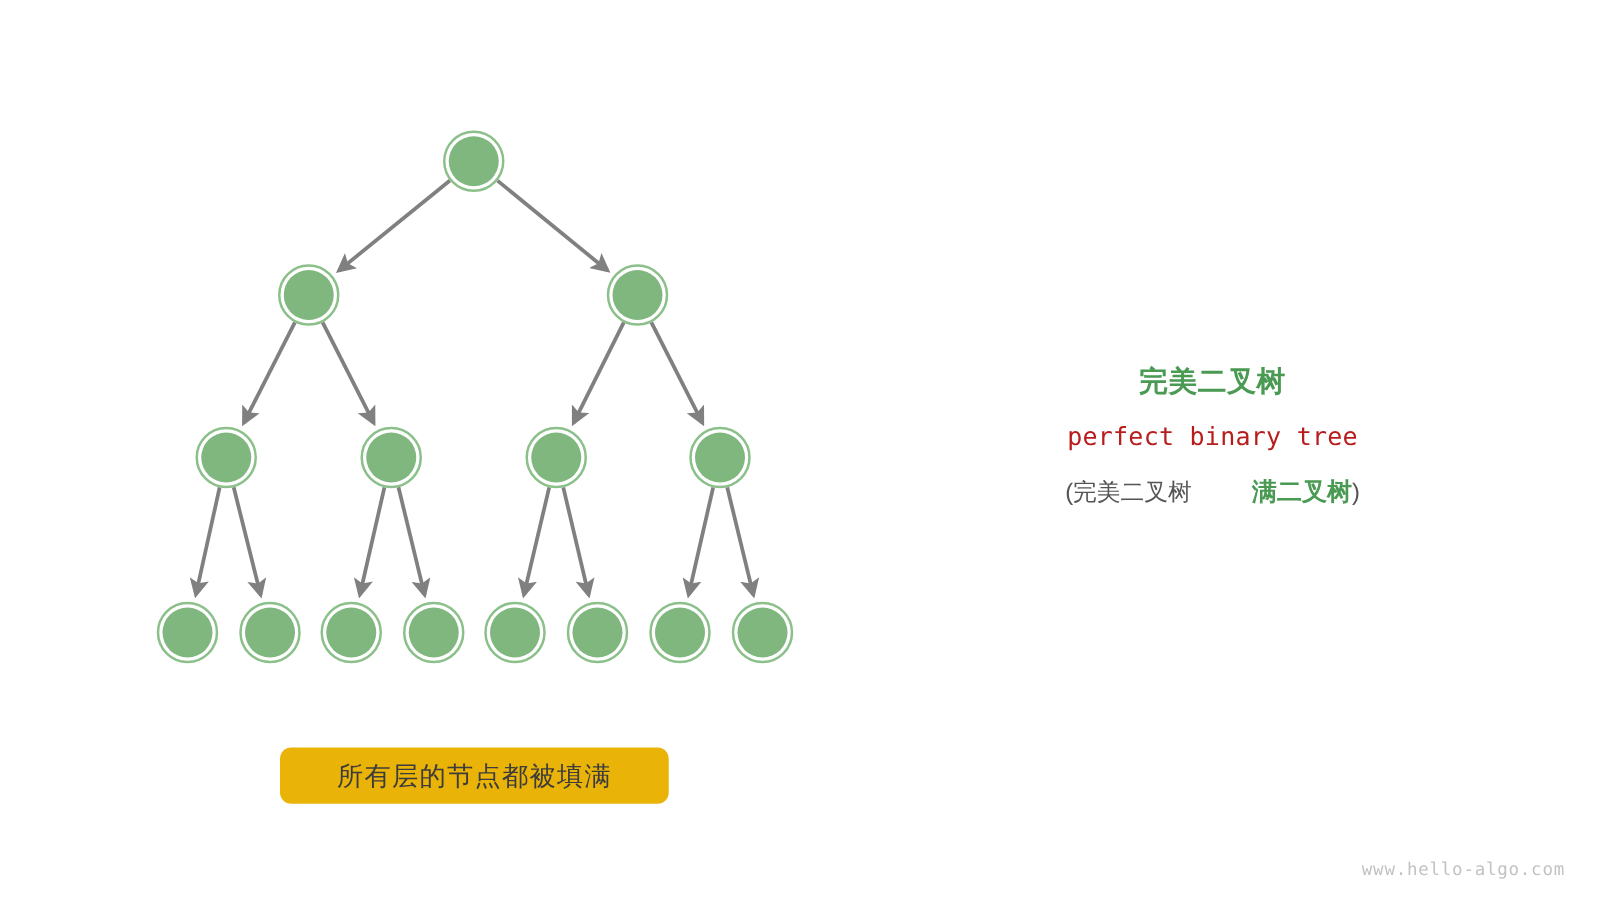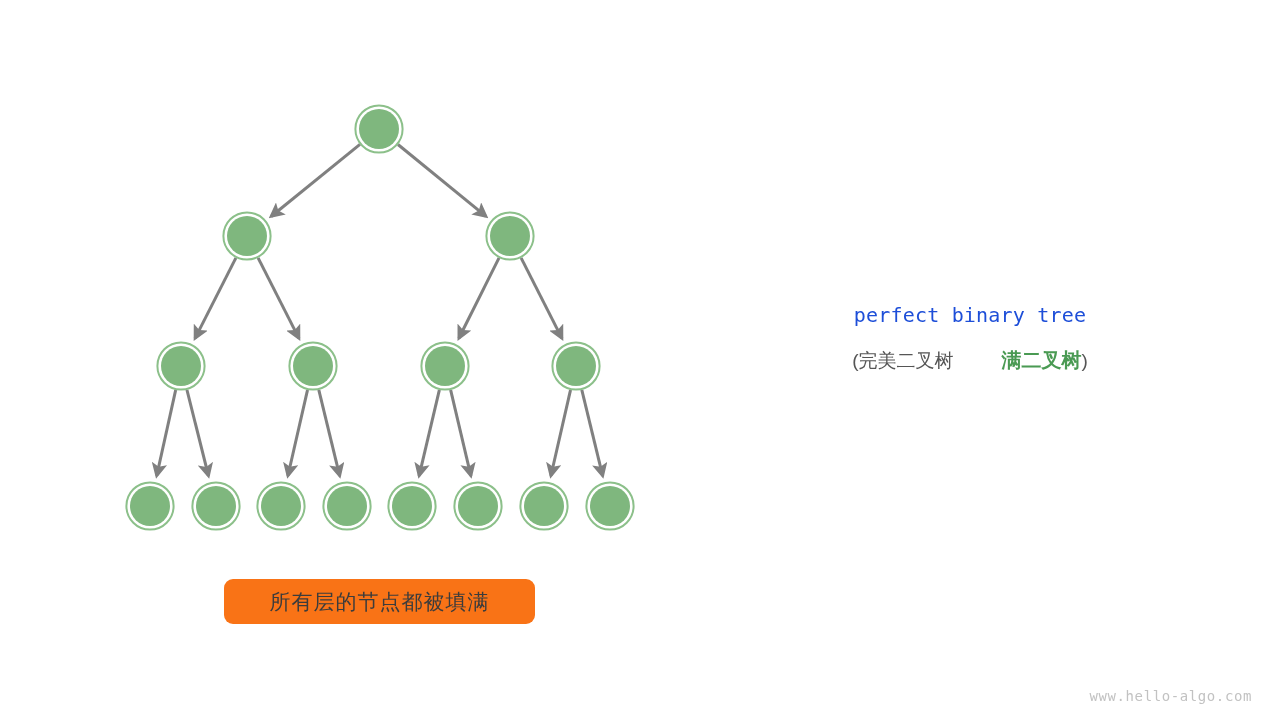--- a/index.html
+++ b/index.html
@@ -36,21 +36,21 @@
     font-family: "Liberation Sans", "DejaVu Sans", sans-serif;
     font-size: 23px;
     font-weight: bold;
     color: #4a9a53;
     letter-spacing: 0.5px;
     line-height: 34px;
   }
   .legend-sub {
     font-family: "DejaVu Sans Mono", "Liberation Mono", monospace;
     font-size: 20px;
-    color: #1d4ed8;
+    color: #b91c1c;
     line-height: 32px;
     margin-top: 11px;
     letter-spacing: 0.2px;
   }
   .legend-alias {
     font-family: "Liberation Sans", "DejaVu Sans", sans-serif;
     font-size: 19px;
     color: #555555;
     line-height: 30px;
     margin-top: 14px;
@@ -59,24 +59,24 @@
     color: #4a9a53;
     font-weight: bold;
     font-size: 20px;
     margin-left: 48px;
   }
 
   
   .caption-pill {
     position: absolute;
     left: 224px;
-    top: 579px;
+    top: 598px;
     width: 311px;
     height: 45px;
-    background: #f97316;
+    background: #eab308;
     border-radius: 9px;
     display: flex;
     align-items: center;
     justify-content: center;
     box-sizing: border-box;
   }
   .caption-pill-text {
     font-family: "Liberation Sans", "DejaVu Sans", sans-serif;
     font-size: 21px;
     color: #3c3c3c;
@@ -184,19 +184,20 @@
         <circle cx="610" cy="506" r="20" fill="#7fb77e"></circle>
       </g>
     </g>
 </svg>
 
 <div class="caption-pill">
   <span class="caption-pill-text">所有层的节点都被填满</span>
 </div>
 
 <div class="legend">
+  <div class="legend-title">完美二叉树</div>
   <div class="legend-sub">perfect binary tree</div>
   <div class="legend-alias">
     <span>(完美二叉树</span><span class="hl">满二叉树</span><span>)</span>
   </div>
 </div>
 
 <div class="watermark">www.hello-algo.com</div>
 
 </body></html>

